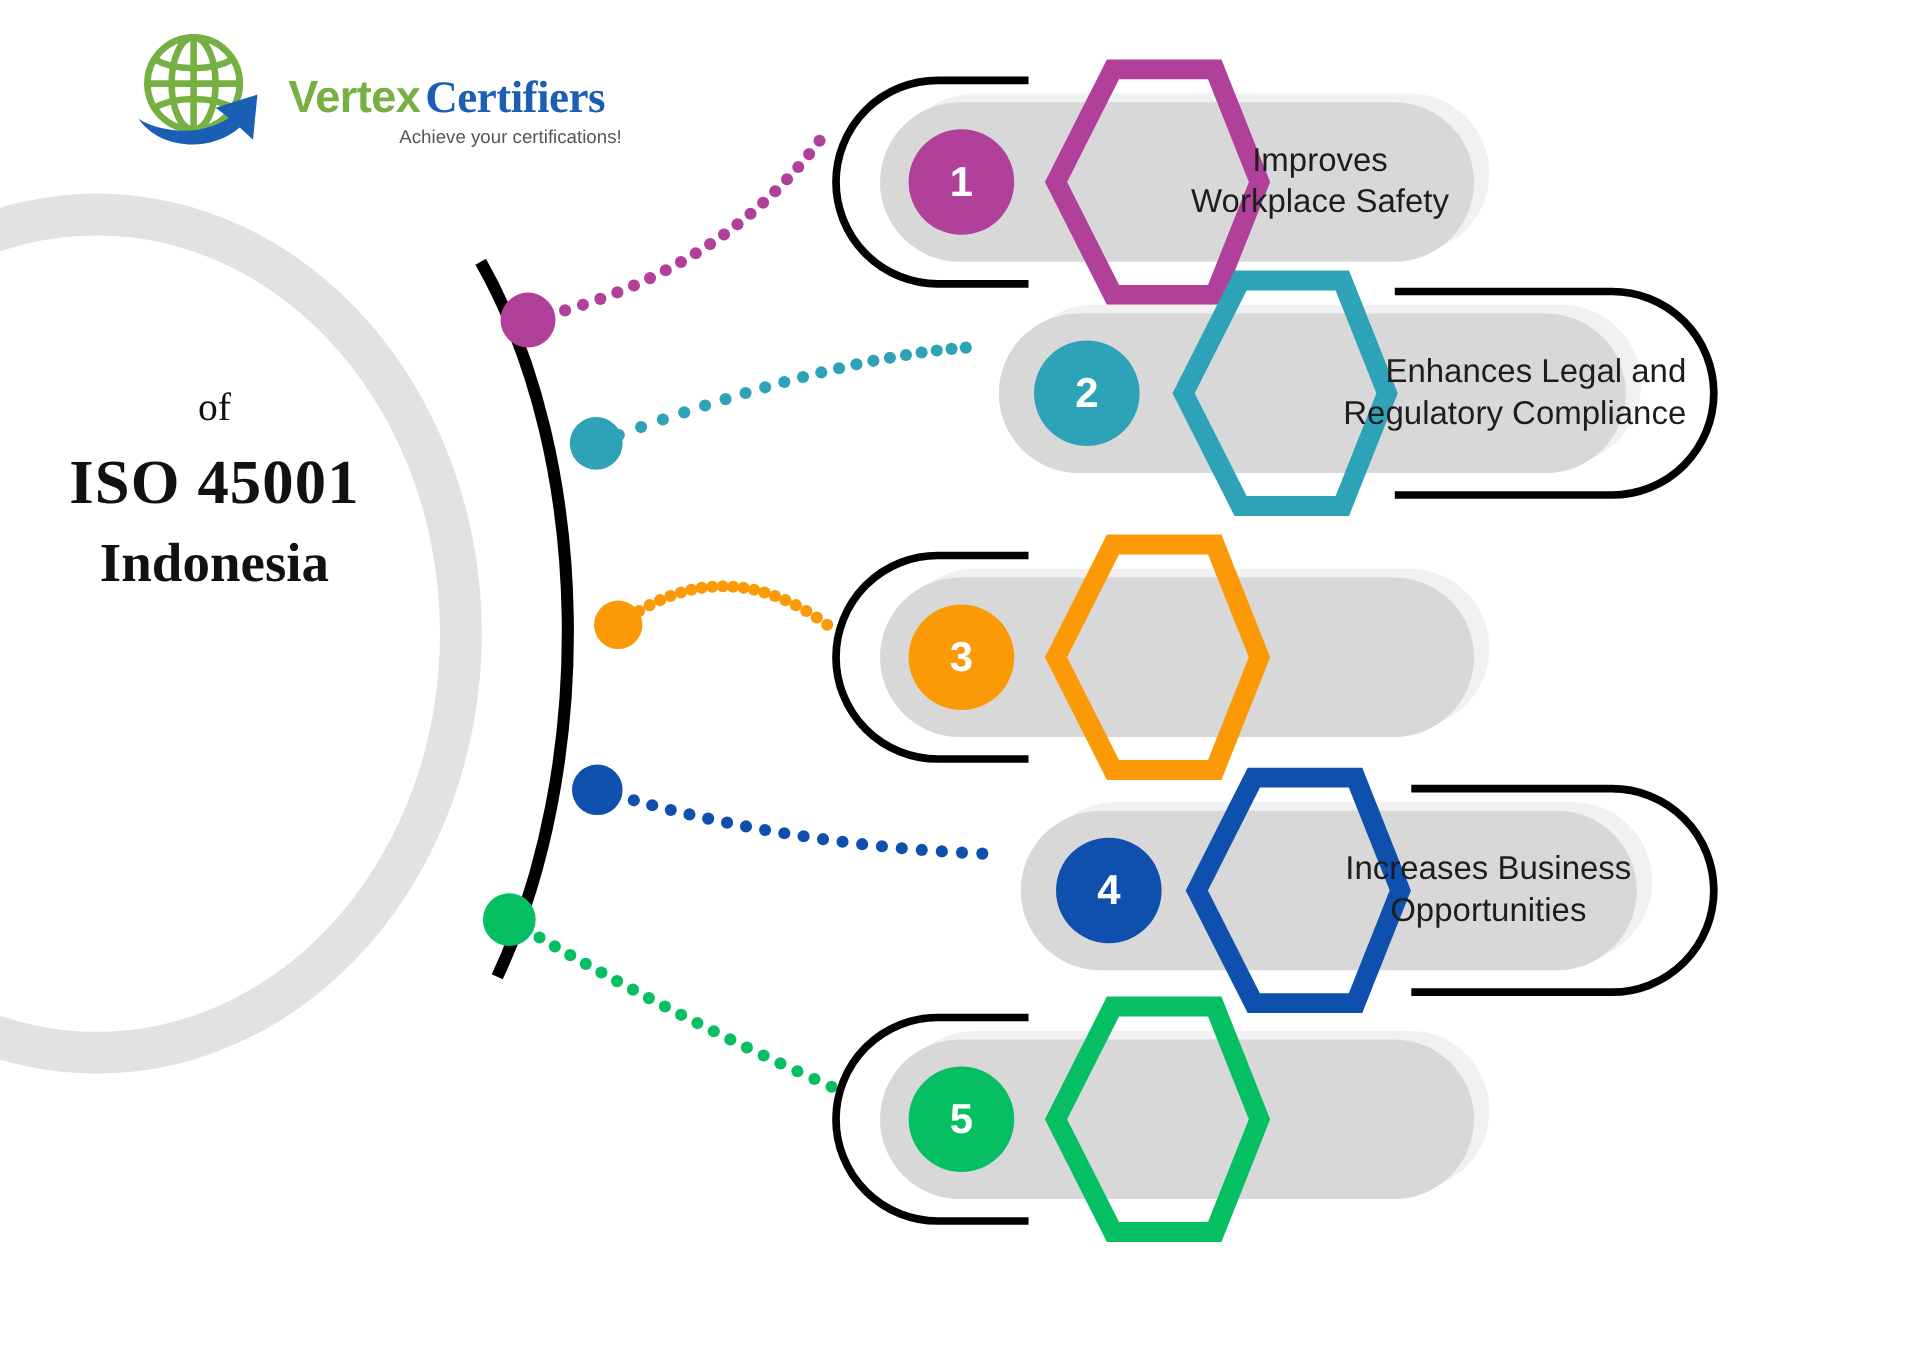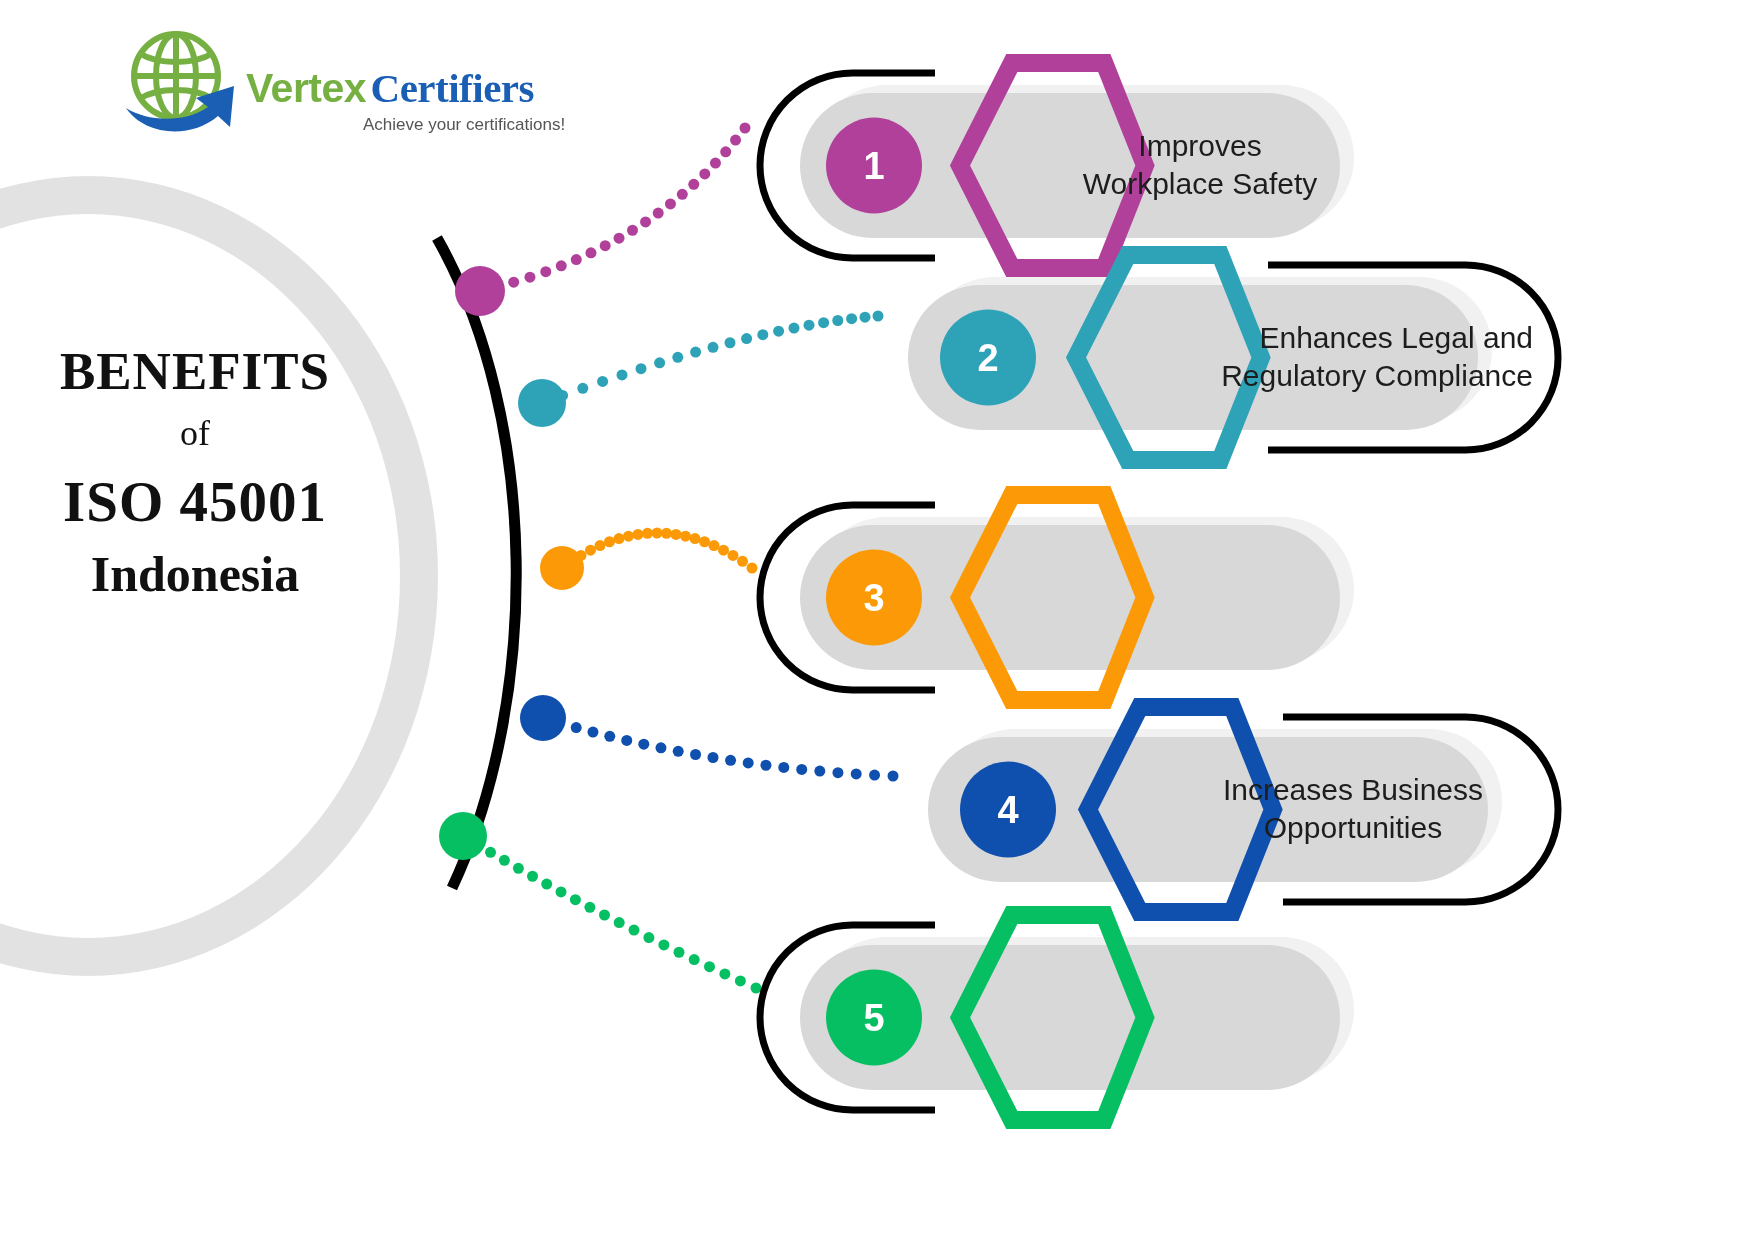--- a/index.html
+++ b/index.html
@@ -21,21 +21,21 @@
     pointer-events:none;
   }
 
   
   #logo{
     position:absolute; left:118px; top:28px;
     width:430px; height:120px;
   }
   #logo-mark{ position:absolute; left:0; top:0; width:120px; height:112px; }
   #logo-text{ position:absolute; left:128px; top:36px; white-space:nowrap; }
-  #logo-text .w1{ font-size:41px; font-weight:600; color:#76b043; letter-spacing:-0.5px;}
+  #logo-text .w1{ font-size:41px; font-weight:600; color:#76b043; letter-spacing:-0.5px;margin-left:16px;}
   #logo-text .w2{ font-size:41px; font-weight:600; color:#1a5fb4; letter-spacing:-0.5px;font-family:Liberation Serif, serif;}
   #logo-tag{
     position:absolute; left:245px; top:87px;
     font-size:17px; color:#555; white-space:nowrap;
   }
 
   
   #headline{
     position:absolute; left:0px; top:340px; width:390px;
     text-align:center;
@@ -92,21 +92,20 @@
     <path d="M8 80 C26 107, 72 112, 100 88 L112 99 L116 58 L78 70 L90 79 C66 96, 28 93, 8 80 Z" fill="#1a5fb4"></path>
   </svg>
   <div id="logo-text">
     <span class="w1">Vertex</span>
     <span class="w2">Certifiers</span>
   </div>
   <div id="logo-tag">Achieve your certifications!</div>
 </div>
 
 <div id="headline">
-  <div class="l-benefits">BENEFITS</div>
   <div class="l-of">of</div>
   <div class="l-iso">ISO 45001</div>
   <div class="l-country">Indonesia</div>
 </div>
 
 <svg id="spine" viewBox="0 0 1748 1240">
   <path d="M437 238 C540 420, 540 700, 452 888" fill="none" stroke="#000000" stroke-width="11"></path>
 
   <g id="dots-layer">
       <circle cx="497.05" cy="286.79249999999996" r="5.5" fill="#b0409a"></circle>

